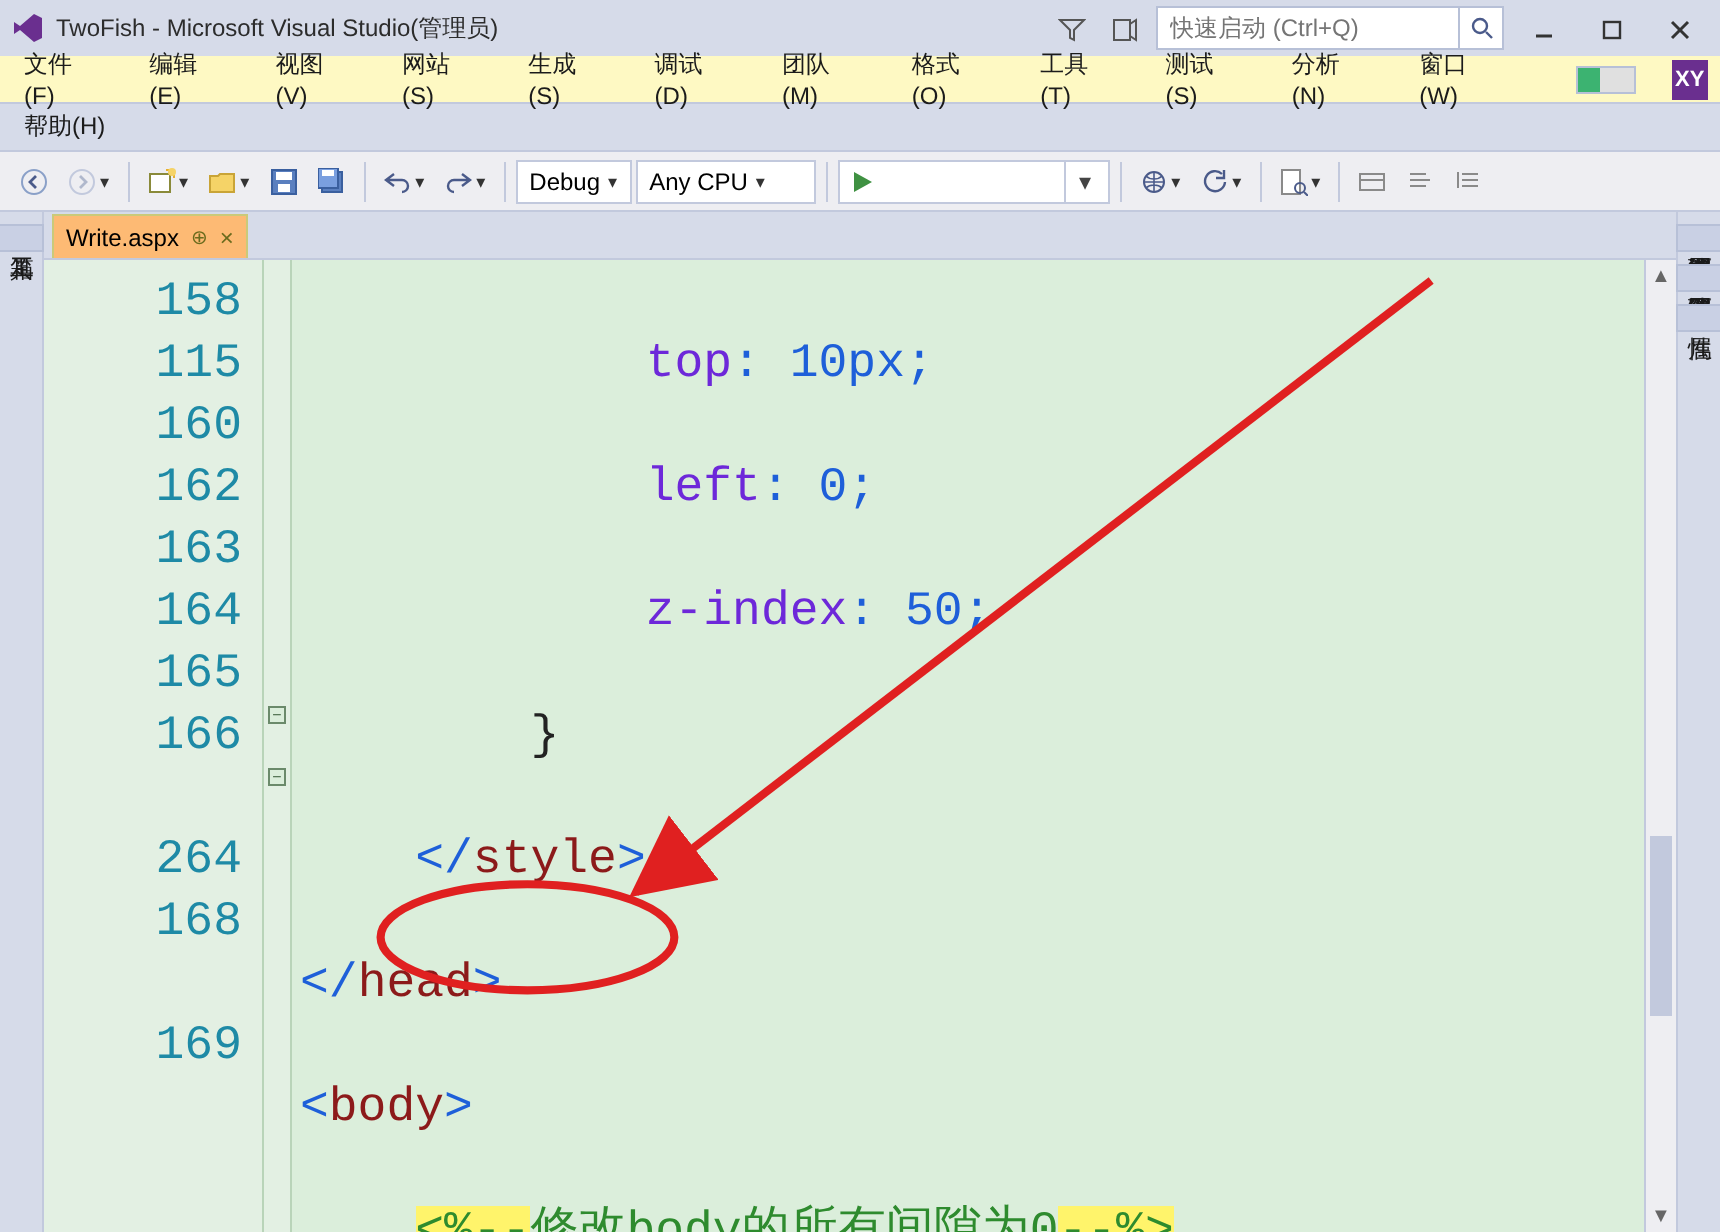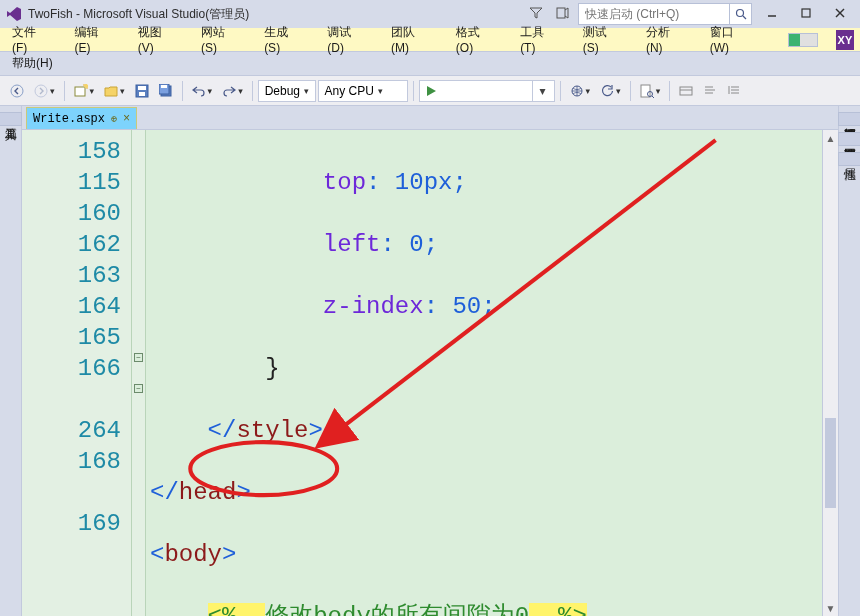--- a/index.html
+++ b/index.html
@@ -2,21 +2,21 @@
 <html><head>
 <meta charset="utf-8">
 <style>
 * { margin: 0; padding: 0; box-sizing: border-box; }
 body { font-family: "Microsoft YaHei", Tahoma, sans-serif; font-size: 12px; background: #eeeef2; width: 860px; height: 616px; overflow: hidden; position: relative; }
 
 
 .titlebar { height: 28px; background: #d6dbe9; display: flex; align-items: center; padding: 0 6px; }
 .titlebar .logo { width: 16px; height: 16px; margin-right: 6px; display: inline-flex; align-items: center; justify-content: center; }
 .titlebar .title { flex: 1; color: #2c2c2c; }
-.titlebar .right { display: flex; align-items: flex-start; gap: 6px; }
+.titlebar .right { display: flex; align-items: flex-end; gap: 6px; }
 .titlebar .sysicon { width: 20px; height: 20px; display: inline-flex; align-items: center; justify-content: center; color: #555; }
 .titlebar .searchbox { display: flex; align-items: center; border: 1px solid #b7c0d7; background: #fff; height: 22px; }
 .titlebar .searchbox input { border: none; outline: none; font-size: 12px; padding: 0 6px; width: 150px; height: 20px; background: transparent; }
 .titlebar .searchbox .sicon { width: 22px; height: 20px; display: inline-flex; align-items: center; justify-content: center; border-left: 1px solid #b7c0d7; color: #4a5a8a; }
 .winbtn { width: 28px; height: 20px; display: inline-flex; align-items: center; justify-content: center; color: #333; }
 .xy { width: 22px; height: 20px; background: #6a2f8f; color: #fff; display: inline-flex; align-items: center; justify-content: center; font-size: 11px; font-weight: bold; }
 
 
 .menubar { height: 24px; background: #fef9c3; display: flex; align-items: center; padding: 0 6px; gap: 18px; border-bottom: 1px solid #c2c9dd; }
 .menubar .item { padding: 2px 6px; color: #1b1b1b; }
@@ -38,21 +38,21 @@
 
 .workarea { position: relative; height: calc(616px - 28px - 24px - 24px - 30px); display: flex; }
 .leftpanel { width: 22px; background: #d6dbe9; border-right: 1px solid #c2c9dd; display: flex; flex-direction: column; align-items: center; padding-top: 6px; }
 .vtab { writing-mode: vertical-rl; font-size: 12px; color: #1b1b1b; padding: 6px 2px; background: #c9d0e4; border: 1px solid #b7c0d7; }
 .rightpanel { width: 22px; background: #d6dbe9; border-left: 1px solid #c2c9dd; display: flex; flex-direction: column; align-items: center; padding-top: 6px; gap: 6px; }
 .rightpanel .vtab { writing-mode: vertical-rl; }
 .center { flex: 1; display: flex; flex-direction: column; background: #fff; position: relative; }
 
 
 .tabstrip { height: 24px; background: #d6dbe9; border-bottom: 1px solid #c2c9dd; display: flex; align-items: flex-end; }
-.doctab { height: 22px; background: #7dd3fc; border: 1px solid #caca7a; border-bottom: none; display: inline-flex; align-items: center; padding: 0 6px; gap: 6px; margin-left: 4px; font-family: Liberation Mono, monospace; }
+.doctab { height: 22px; background: #fdba74; border: 1px solid #caca7a; border-bottom: none; display: inline-flex; align-items: center; padding: 0 6px; gap: 6px; margin-left: 4px; }
 .doctab .pin { font-size: 10px; color: #6b6b1d; }
 .doctab .close { font-size: 12px; color: #6b6b1d; }
 
 
 .editor { flex: 1; display: flex; background: #dbeedb; position: relative; overflow: hidden; }
 .gutter { width: 110px; background: #e3f0e3; border-right: 1px solid #b9d4b9; text-align: right; padding: 6px 10px 6px 4px; }
 .gutter .ln { font-family: Consolas, "Courier New", monospace; font-size: 24px; color: #1e8aa6; line-height: 31px; }
 .outline { width: 14px; border-right: 1px solid #b9d4b9; background: #e3f0e3; position: relative; }
 .outline .box { position: absolute; left: 2px; width: 9px; height: 9px; border: 1px solid #6b8a6b; background: #dbeedb; font-size: 8px; line-height: 7px; text-align: center; color: #4a6b4a; }
 .code { flex: 1; font-family: Consolas, "Courier New", monospace; font-size: 24px; line-height: 31px; padding: 6px 4px; color: #222; position: relative; white-space: pre; }

